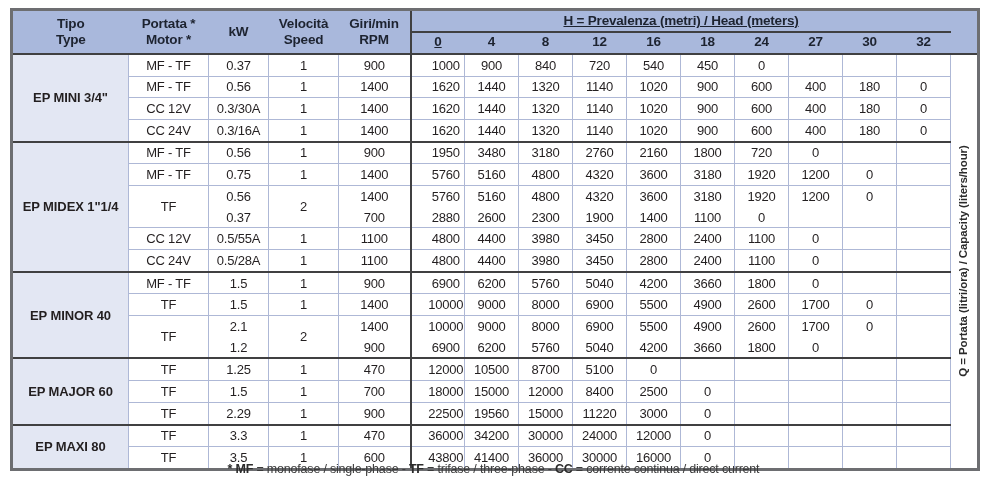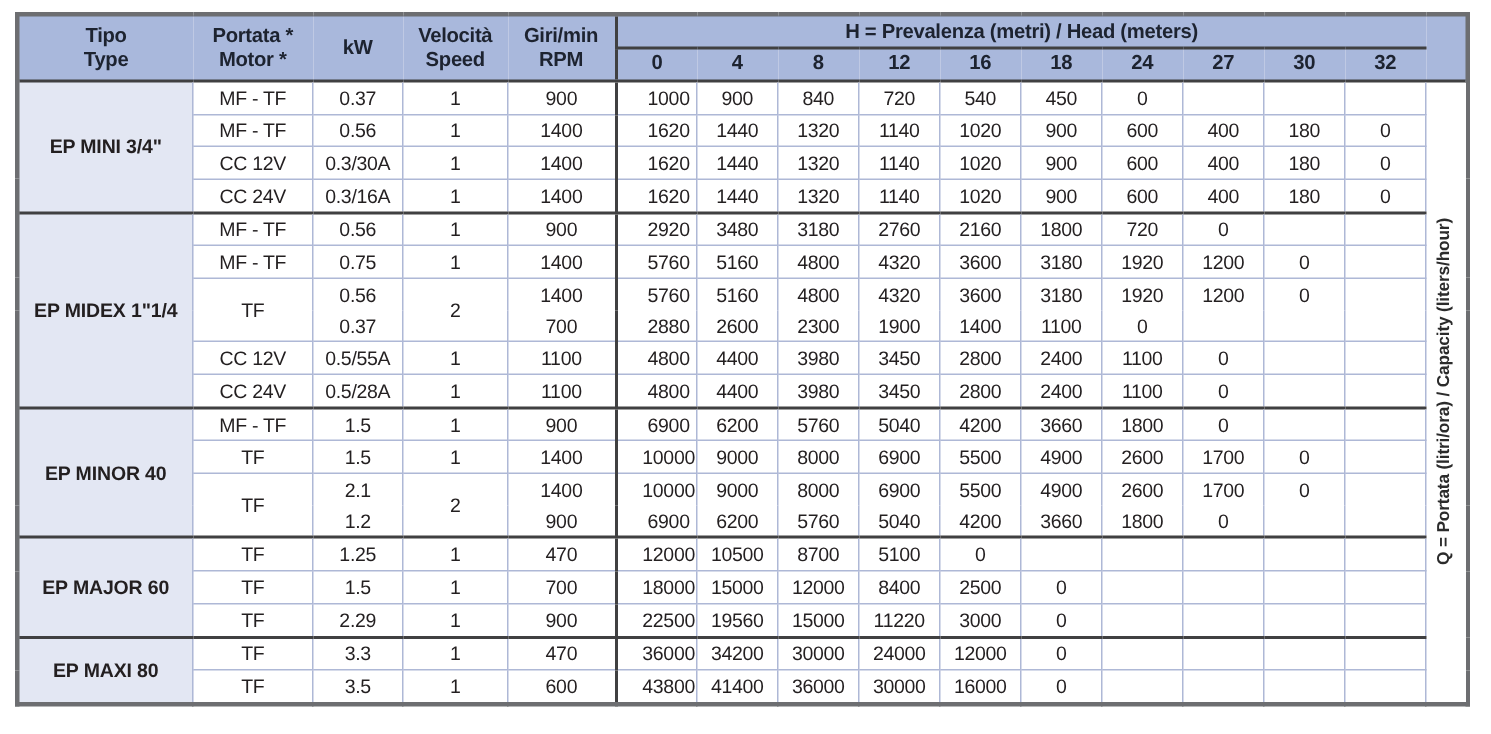--- a/index.html
+++ b/index.html
@@ -16,21 +16,21 @@
     border:3px solid var(--outer,#6d6e71);
   }
   thead th{
     background:var(--header-bg,#a9b8dc);
     border:none;
     border-bottom:2px solid var(--grid-dark,#404041);
     font-size:13.5px;font-weight:bold;line-height:1.18;
     padding:2px 0;color:#1d2330;letter-spacing:-0.2px;
   }
   thead tr.hv th{padding:1px 0 3px 0;font-size:13.5px;}
-  .h-sep{border-left:2px solid var(--grid-dark,#404041) !important;}
+  .h-sep{border-left:2px solid var(--grid-dark,#404041) !important;text-decoration:underline;}
   tbody td{
     border:1px solid var(--grid-light,#aeb8d6);
     height:20.7px;padding:0;text-align:center;
     font-size:13px;letter-spacing:-0.2px;line-height:1;
     background:#ffffff;white-space:nowrap;
   }
   tbody td.group-cell{
     background:var(--group-bg,#e3e7f3);
     font-weight:bold;font-size:13px;letter-spacing:-0.1px;
   }
@@ -182,21 +182,21 @@
           <td>400</td>
           <td>180</td>
           <td>0</td>
         </tr>
         <tr class="group-start">
           <td class="group-cell" rowspan="6">EP MIDEX 1"1/4</td>
           <td rowspan="1">MF - TF</td>
           <td>0.56</td>
           <td rowspan="1">1</td>
           <td class="rpm-col">900</td>
-          <td class="qcol0">2920</td>
+          <td class="qcol0">1950</td>
           <td>3480</td>
           <td>3180</td>
           <td>2760</td>
           <td>2160</td>
           <td>1800</td>
           <td>720</td>
           <td>0</td>
           <td></td>
           <td></td>
         </tr>
@@ -419,13 +419,14 @@
           <td>16000</td>
           <td>0</td>
           <td></td>
           <td></td>
           <td></td>
           <td></td>
         </tr>
       </tbody>
   </table>
 
+  <div class="footnote" id="footnote"><b>* MF</b><span> = monofase / single-phase - </span><b>TF</b><span> = trifase / three-phase - </span><b>CC</b><span> = corrente continua / direct current</span></div>
 </div>
 
 </body></html>

